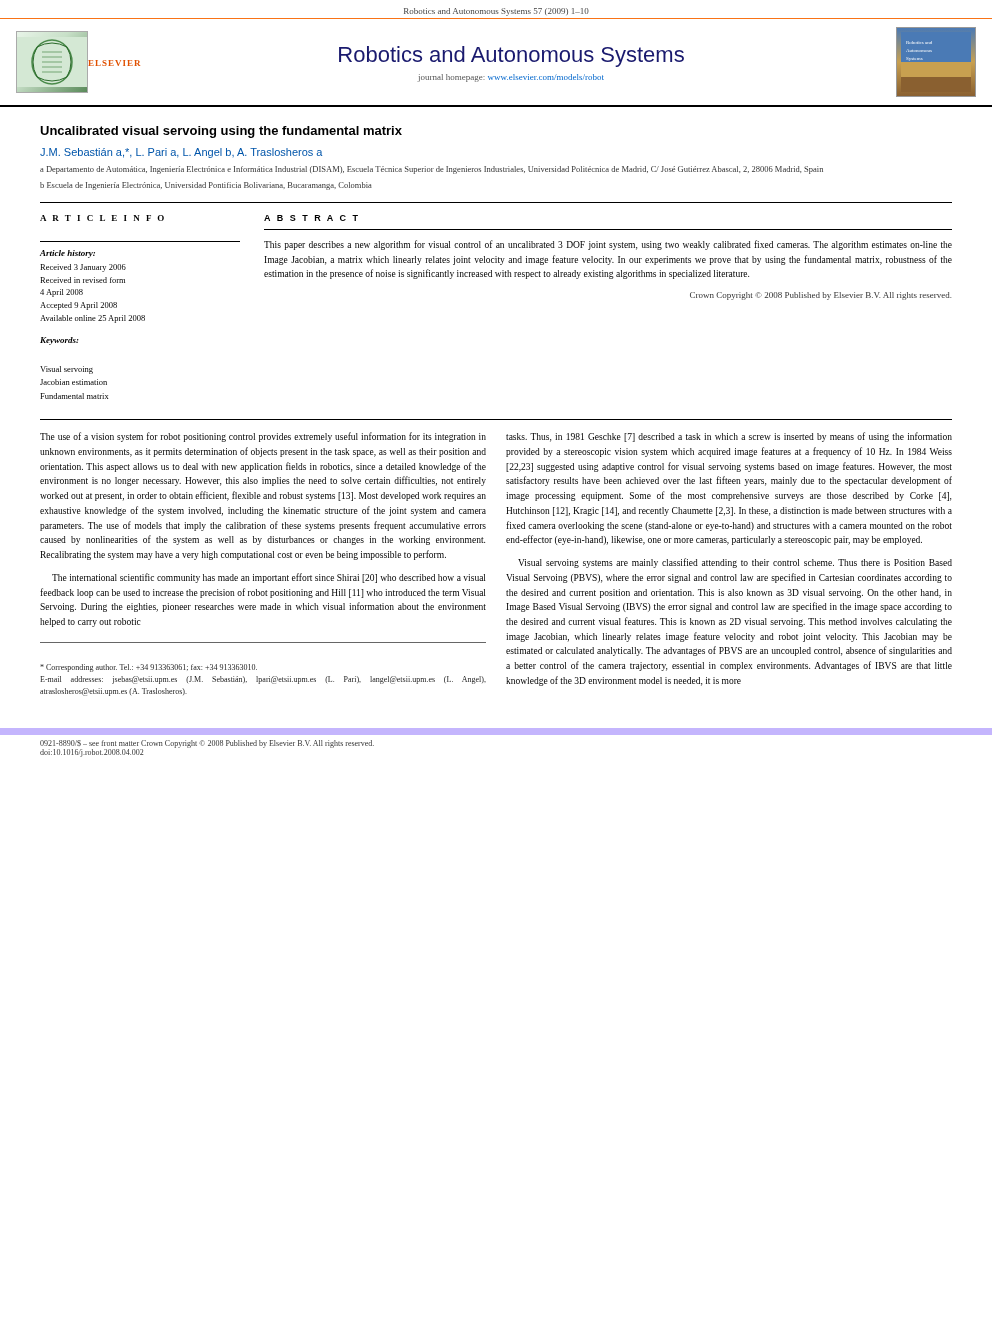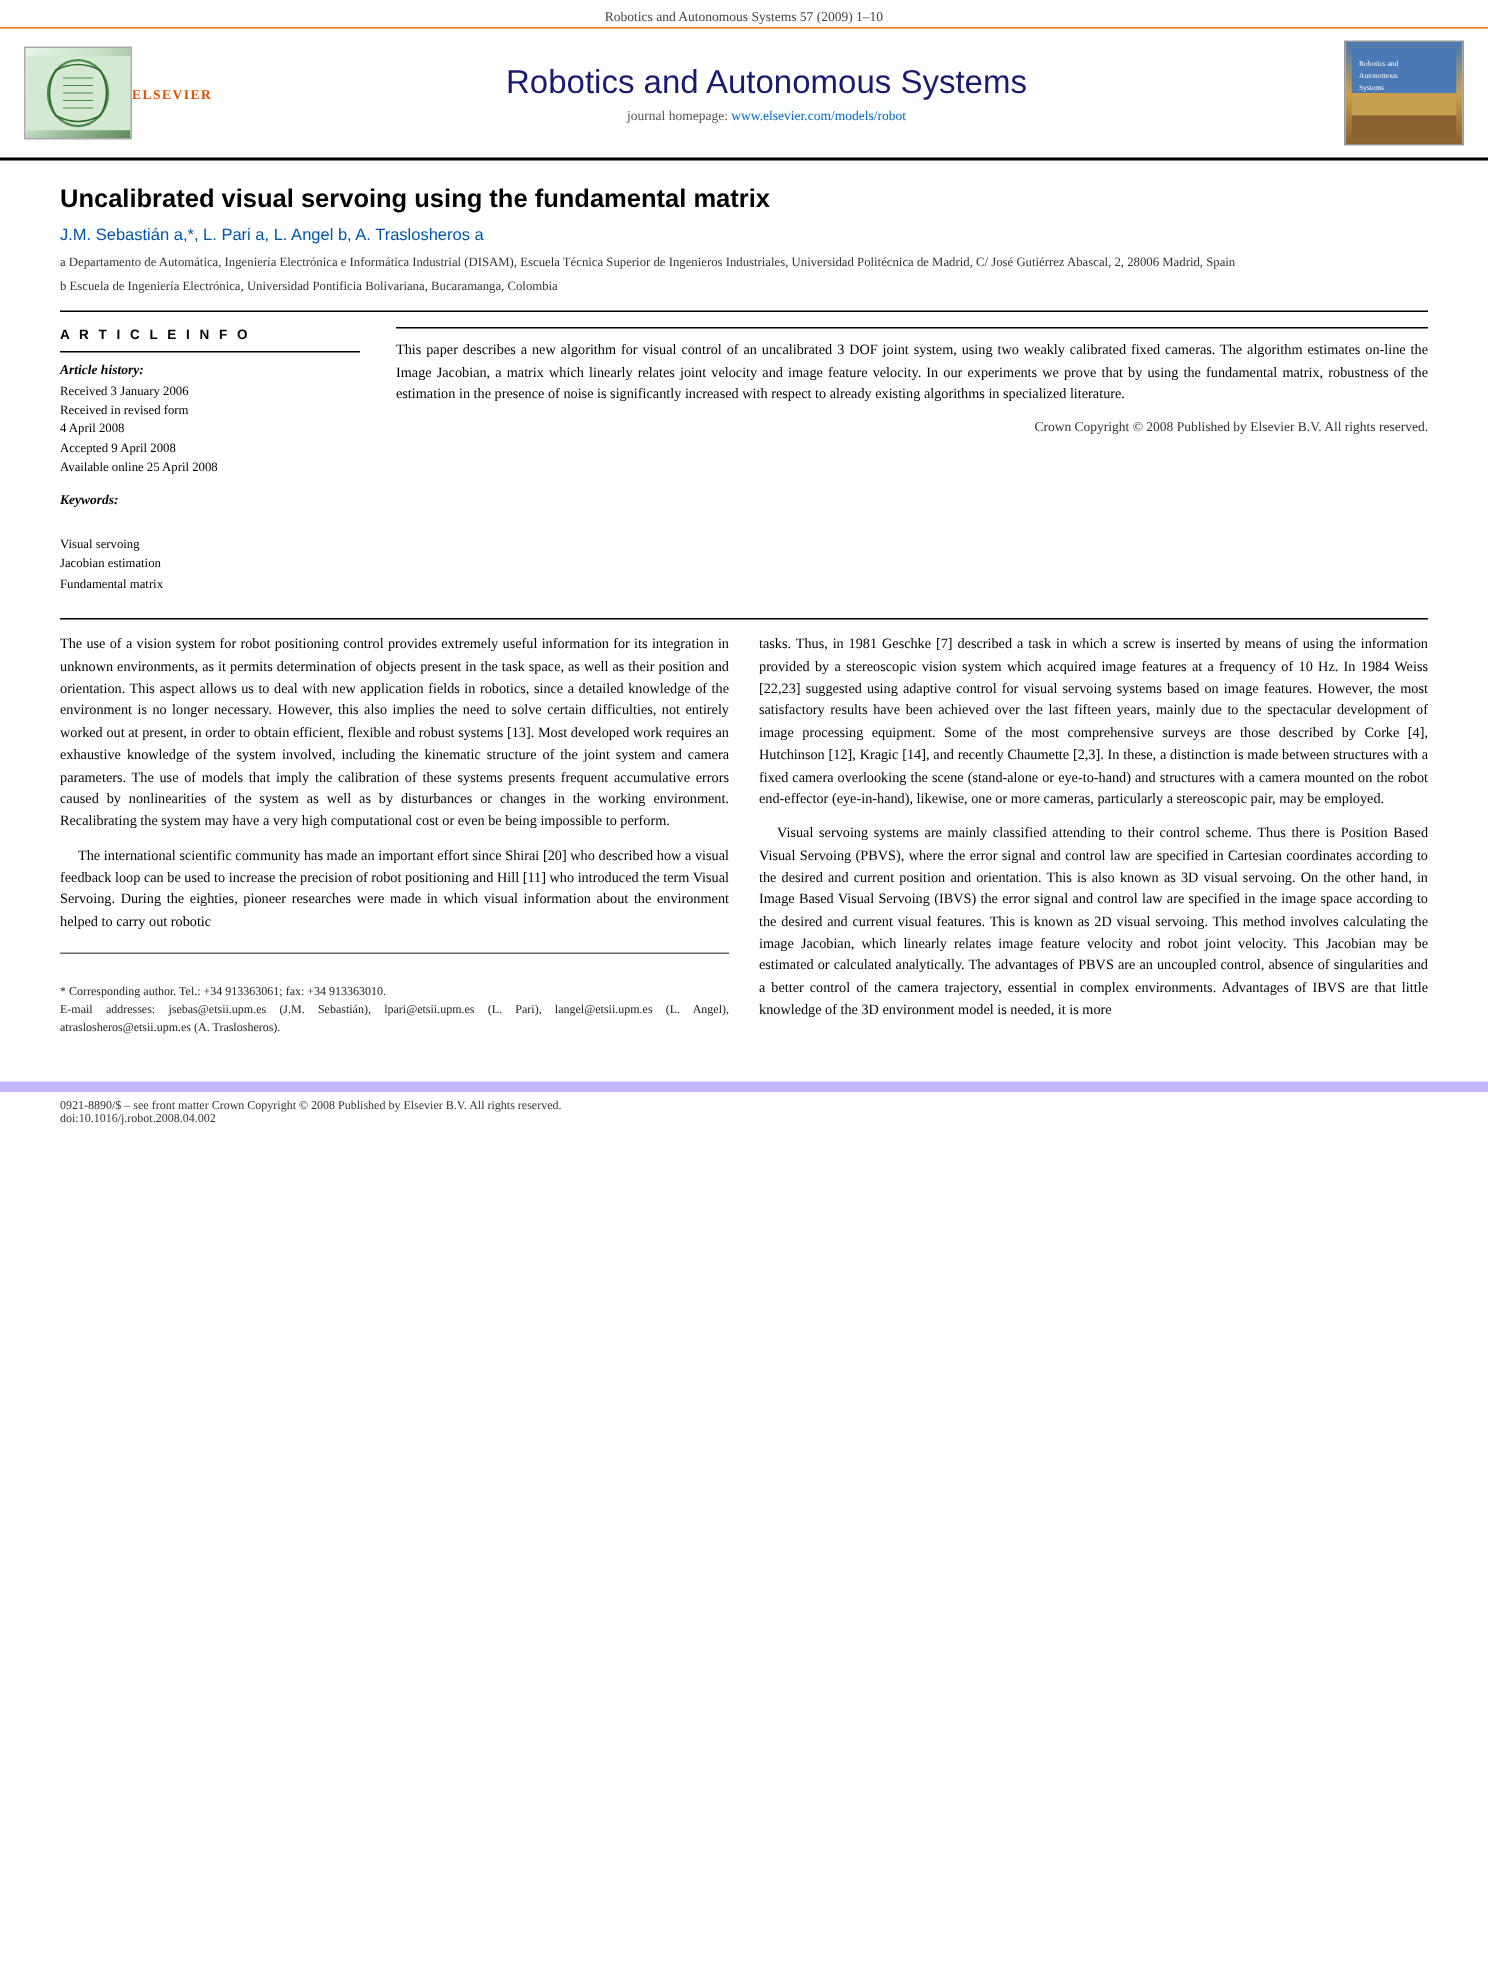--- a/index.html
+++ b/index.html
@@ -103,21 +103,21 @@
       font-size: 6px;
       color: #fff;
     }
 
     
     .main-content {
       padding: 16px 40px 20px 40px;
     }
 
     .article-title {
-      font-size: 17px;
+      font-size: 13px;
       font-weight: bold;
       margin-bottom: 8px;
       color: #000;
       font-family: Arial, sans-serif;
     }
 
     .authors {
       font-size: 11px;
       color: #0055aa;
       margin-bottom: 6px;
@@ -147,22 +147,22 @@
     .article-info {
       width: 200px;
       flex-shrink: 0;
     }
 
     .article-info .section-label {
       font-size: 9px;
       font-weight: bold;
       letter-spacing: 2px;
       text-transform: uppercase;
-      margin-bottom: 6px;
-      font-family: Liberation Sans, sans-serif;
+      margin-bottom: 18px;
+      font-family: Liberation Serif, serif;
     }
 
     .article-info .info-divider {
       border: none;
       border-top: 1px solid #000;
       margin-bottom: 6px;
     }
 
     .article-info .history-label {
       font-size: 9px;
@@ -335,20 +335,21 @@
       <div class="history-item">4 April 2008</div>
       <div class="history-item">Accepted 9 April 2008</div>
       <div class="history-item">Available online 25 April 2008</div>
       <div class="keywords-label">Keywords:</div>
       <div class="keyword-item">Visual servoing</div>
       <div class="keyword-item">Jacobian estimation</div>
       <div class="keyword-item">Fundamental matrix</div>
     </div>
 
     <div class="abstract-section">
+      <div class="section-label">A B S T R A C T</div>
       <hr class="abstract-divider">
       <div class="abstract-text">This paper describes a new algorithm for visual control of an uncalibrated 3 DOF joint system, using two weakly calibrated fixed cameras. The algorithm estimates on-line the Image Jacobian, a matrix which linearly relates joint velocity and image feature velocity. In our experiments we prove that by using the fundamental matrix, robustness of the estimation in the presence of noise is significantly increased with respect to already existing algorithms in specialized literature.</div>
       <div class="copyright">Crown Copyright © 2008 Published by Elsevier B.V. All rights reserved.</div>
     </div>
 
   </div>
 
   <hr class="divider-line">
 
   <div class="body-columns">

